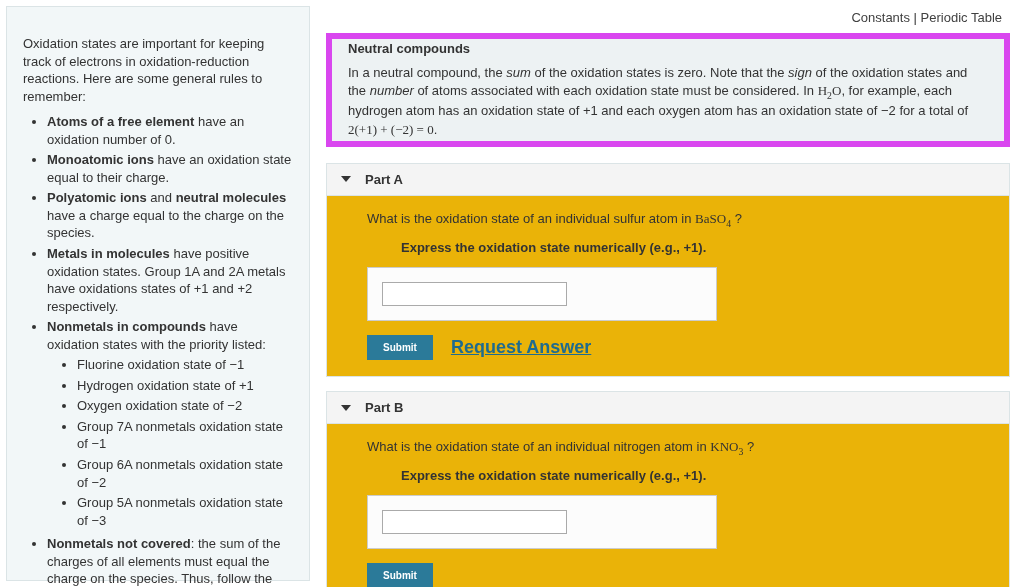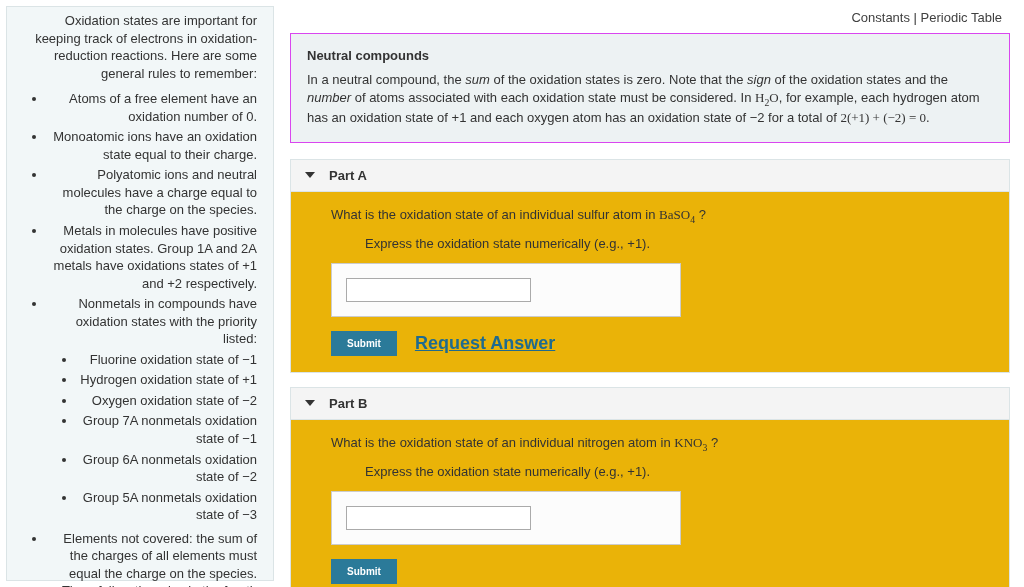--- a/index.html
+++ b/index.html
@@ -7,53 +7,52 @@
     font-family: Arial, Helvetica, sans-serif;
     font-size: 13px;
     color: #333;
     background: #fff;
     width: 1024px;
     height: 587px;
     overflow: hidden;
     display: flex;
   }
   .sidebar {
-    width: 268px;
-    padding: 5px 16px;
+    width: 304px;
+    padding: 28px 16px;
     background: #f2f7f8;
     border: 1px solid #dbe4e6;
     margin: 6px;
     line-height: 1.35;
-    text-align: right;
   }
   .sidebar p { margin-bottom: 8px; }
   .sidebar ul { padding-left: 24px; margin-bottom: 6px; }
   .sidebar ul ul { padding-left: 30px; margin-top: 3px; }
   .sidebar li { margin-bottom: 3px; list-style: disc; }
-  .sidebar b { font-weight: normal; }
+  .sidebar b { font-weight: bold; }
   .main {
     flex: 1;
     padding: 6px 14px 6px 10px;
     display: flex;
     flex-direction: column;
   }
   .top-links {
     text-align: right;
     padding: 4px 8px 8px 0;
     font-size: 13px;
   }
   .top-links a {
     color: #404040;
     text-decoration: none;
     cursor: pointer;
   }
   .infobox {
     background: #edf2f3;
-    border: 1px solid #d946ef;
-    padding: 14px 16px;
+    border: 6px solid #d946ef;
+    padding: 2px 16px;
     margin-bottom: 16px;
   }
   .infobox-title {
     font-weight: bold;
     font-size: 13px;
     margin-bottom: 8px;
   }
   .infobox-body { line-height: 1.4; }
   .infobox-body i { font-style: italic; }
   .part {
@@ -73,21 +72,21 @@
   .part-header .tri {
     display: inline-block;
     width: 0; height: 0;
     border-left: 5px solid transparent;
     border-right: 5px solid transparent;
     border-top: 6px solid #333;
     margin-right: 14px;
   }
   .part-body { padding: 14px 40px 16px 40px; }
   .question { margin-bottom: 10px; line-height: 1.4; }
-  .instruct { font-weight: normal; margin-bottom: 12px; padding-left: 34px; }
+  .instruct { font-weight: bold; margin-bottom: 12px; padding-left: 34px; }
   .answer-area {
     border: 1px solid #ccc;
     background: #fcfcfc;
     padding: 14px 14px;
     margin-bottom: 14px;
     width: 350px;
   }
   .answer-area input[type="text"] {
     width: 185px;
     height: 24px;
@@ -128,21 +127,21 @@
     <li><b>Nonmetals in compounds</b><span> have oxidation states with the priority listed:</span>
       <ul>
         <li>Fluorine oxidation state of −1</li>
         <li>Hydrogen oxidation state of +1</li>
         <li>Oxygen oxidation state of −2</li>
         <li>Group 7A nonmetals oxidation state of −1</li>
         <li>Group 6A nonmetals oxidation state of −2</li>
         <li>Group 5A nonmetals oxidation state of −3</li>
       </ul>
     </li>
-    <li><b>Elements not covered</b><span>: the sum of the charges of all elements must equal the charge on the species. Thus, follow the rules in the fourth and fifth bullet points first, and deduce the oxidation state once all others have been assigned.</span></li>
+    <li><b>Nonmetals not covered</b><span>: the sum of the charges of all elements must equal the charge on the species. Thus, follow the rules in the fourth and fifth bullet points first, and deduce the oxidation state once all others have been assigned.</span></li>
   </ul>
 </div>
 
 <div class="main">
 
   <div class="top-links">
     <a>Constants</a><span> | </span><a>Periodic Table</a>
   </div>
 
   <div class="infobox">

